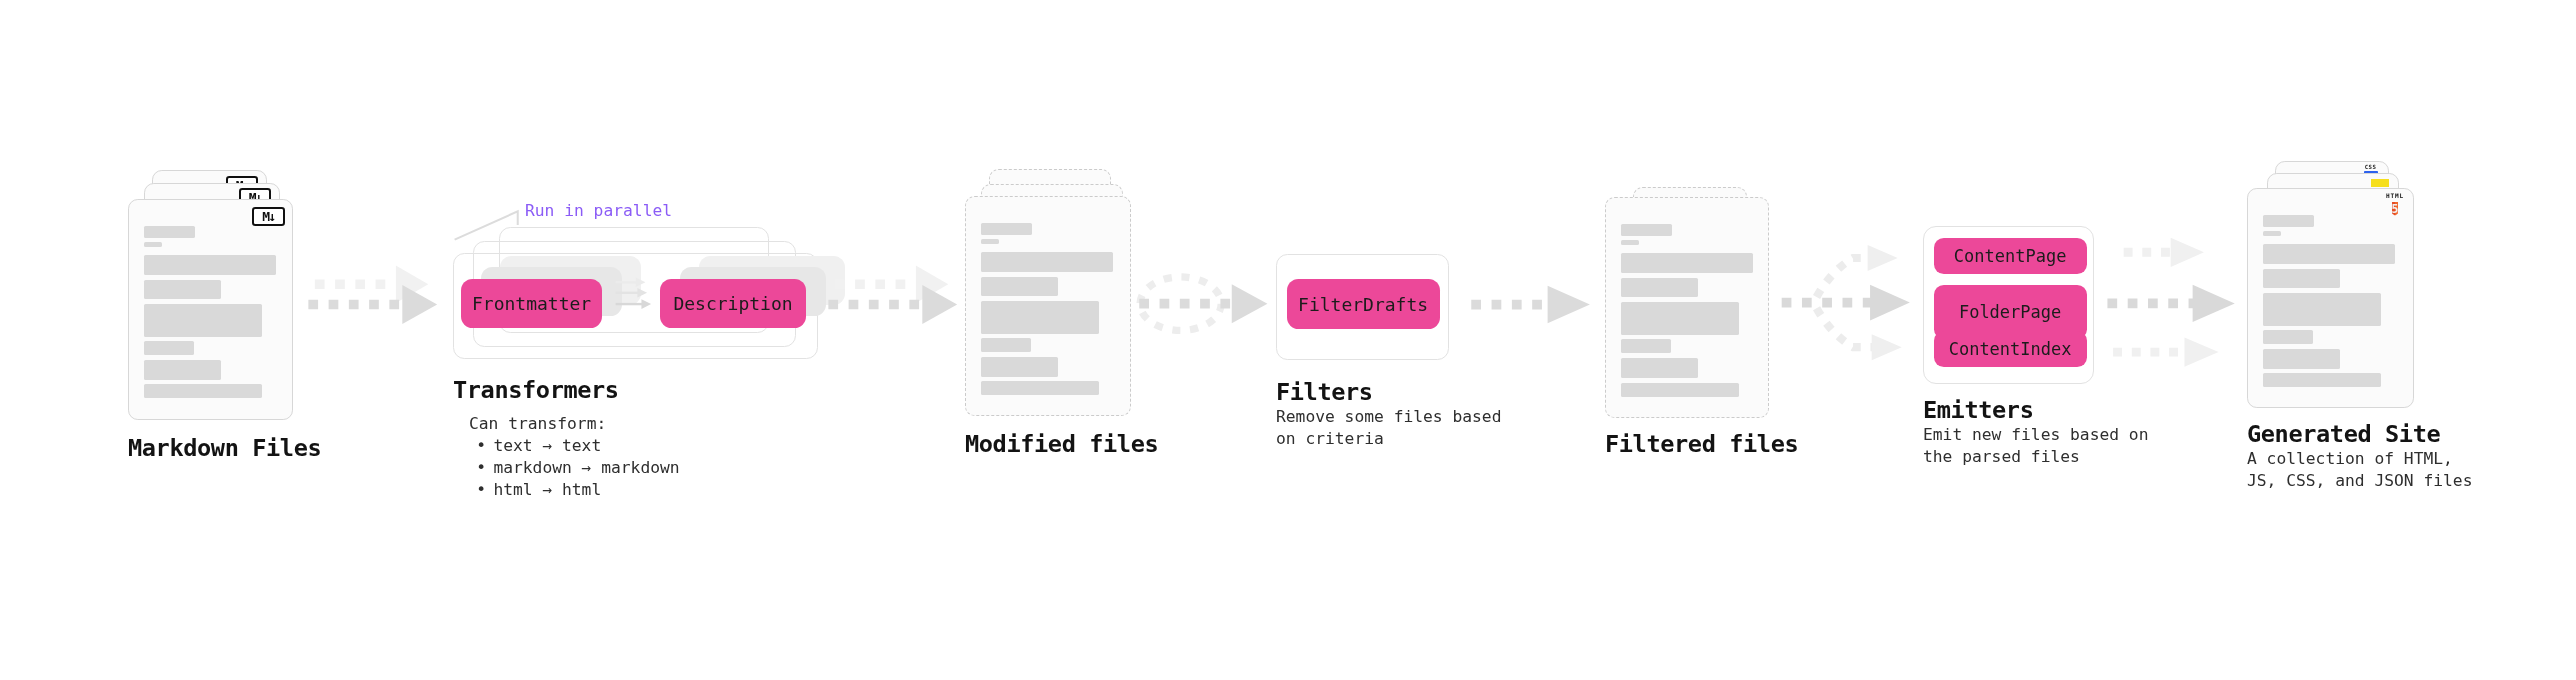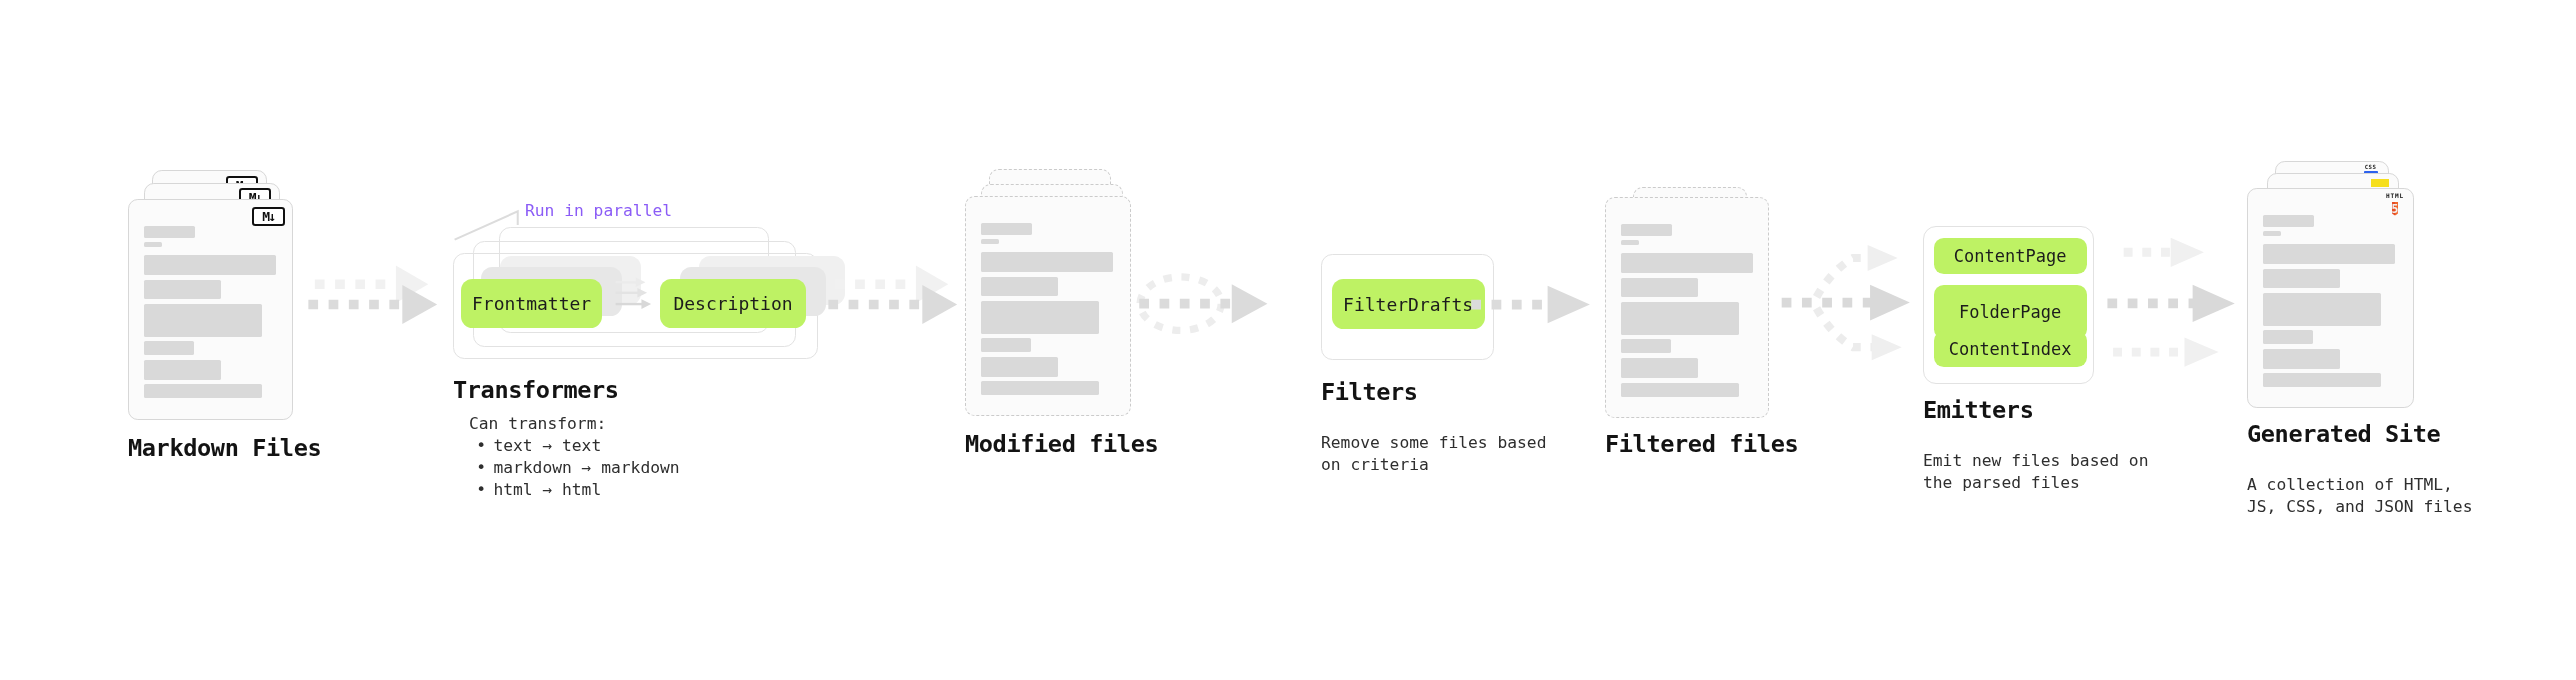--- a/index.html
+++ b/index.html
@@ -15,26 +15,26 @@
   .bar{background:#d9d9d9;border-radius:1.6px;}
   .bar.b1{width:51px;height:12.2px;}
   .bar.b2{width:18px;height:4.9px;margin-top:4.1px;}
   .bar.b3{width:132px;height:19.5px;margin-top:8.1px;}
   .bar.b4{width:77px;height:19.5px;margin-top:4.9px;}
   .bar.b5{width:118px;height:33px;margin-top:4.9px;}
   .bar.b6{width:50px;height:14px;margin-top:4.1px;}
   .bar.b7{width:77px;height:19.5px;margin-top:4.9px;}
   .bar.b8{width:118px;height:14px;margin-top:4.9px;}
   .title{margin:14px 0 0;font-size:23.6px;font-weight:700;letter-spacing:-0.4px;color:#131313;white-space:nowrap;}
-  .desc{margin:26px 0 0;font-size:16.3px;line-height:22px;color:#2e2e2e;white-space:nowrap;}
+  .desc{margin:0 0 0;font-size:16.3px;line-height:22px;color:#2e2e2e;white-space:nowrap;}
   .md-badge{position:absolute;width:32.5px;height:18.7px;border:2.4px solid #101010;border-radius:3.3px;background:#fff;
             color:#101010;font-size:13px;font-weight:700;letter-spacing:-1.6px;
             display:flex;align-items:center;justify-content:center;box-sizing:border-box;}
   .outline-box{position:absolute;border:1.6px solid #e2e2e2;border-radius:11.4px;box-sizing:border-box;background:transparent;}
-  .chip{position:absolute;background:#bef264;border-radius:11.4px;display:flex;align-items:center;justify-content:center;
+  .chip{position:absolute;background:#ec4899;border-radius:11.4px;display:flex;align-items:center;justify-content:center;
         font-size:18px;color:#1c1c1c;white-space:nowrap;}
   .chip.ghost1{background:#e7e7e7;}
   .chip.ghost2{background:#f0f0f0;}
   .chip.emit{font-size:17px;border-radius:9.8px;}
   .note{position:absolute;font-size:16.3px;color:#8b5cf6;white-space:nowrap;}
   .abs{position:absolute;}
   .bullet-row{display:flex;}
   .bullet-row .bl{width:24.4px;text-align:center;flex:none;}
   .css-badge{position:absolute;width:19.5px;text-align:center;}
   .css-badge .txt{display:block;font-size:5.7px;font-weight:700;color:#222;letter-spacing:0.4px;line-height:5.7px;}
@@ -155,21 +155,21 @@
     </div>
     <h2 class="title">Modified files</h2>
   </section>
 
   <svg class="abs" style="left:1136px;top:268px;" width="142" height="73" viewBox="0 0 175 90">
     <ellipse cx="55" cy="44" rx="50" ry="33" fill="none" stroke="#ededed" stroke-width="9" stroke-dasharray="10 12"></ellipse>
     <line x1="4" y1="44" x2="120" y2="44" stroke="#dbdbdb" stroke-width="12" stroke-dasharray="12 13"></line>
     <polygon points="118,20 162,44 118,68" fill="#dbdbdb"></polygon>
   </svg>
 
-  <section class="sec" style="left:1321px;top:254px;width:244px;">
+  <section class="sec" style="left:1276px;top:254px;width:244px;">
     <div class="stack" style="height:106px;">
       <div class="outline-box" style="left:0;top:0;width:173px;height:106px;"></div>
       <div class="chip" style="left:10.6px;top:25px;width:153px;height:50px;">FilterDrafts</div>
     </div>
     <h2 class="title" style="margin-top:18px;">Filters</h2>
     <div class="desc">
       <div>Remove some files based</div>
       <div>on criteria</div>
     </div>
   </section>

